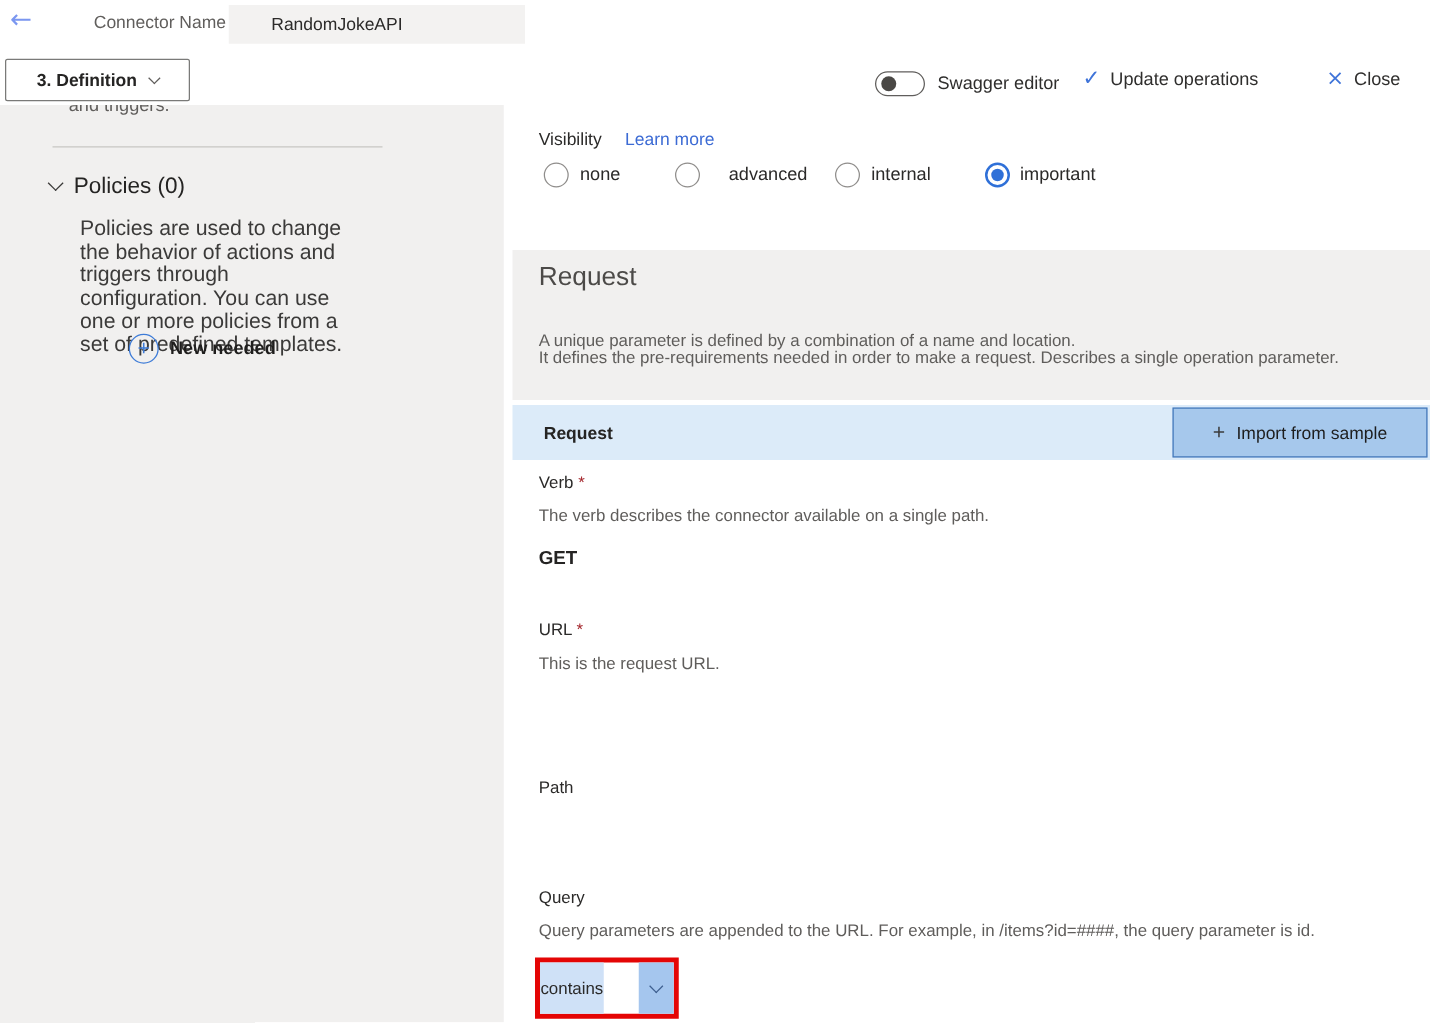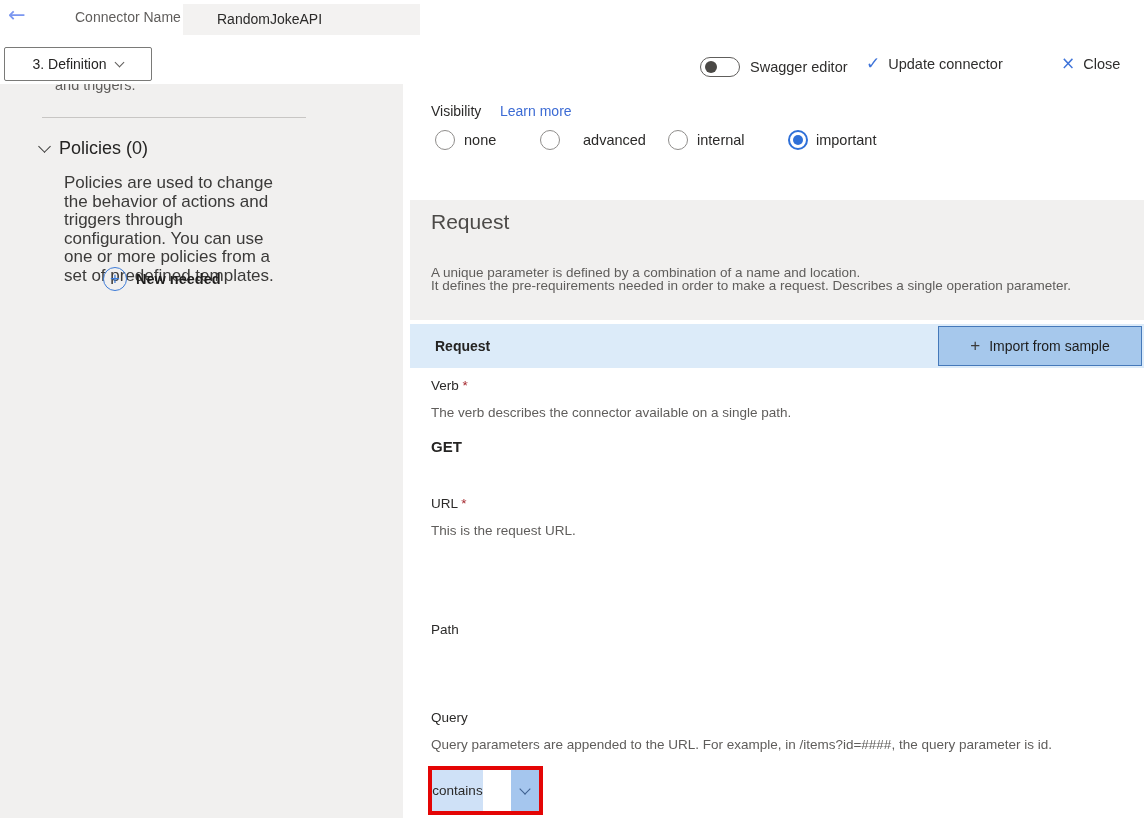--- a/index.html
+++ b/index.html
@@ -11,21 +11,21 @@
   .back-icon { position:absolute; left:8px; top:3px; font-family:"DejaVu Sans",sans-serif;
                font-size:21px; color:#7b97f0; cursor:pointer; }
   .connector-name { position:absolute; left:75px; top:9px; font-size:14px; color:#605e5c; }
   .conn-tab { position:absolute; left:183px; top:4px; width:237px; height:31px; background:#f3f2f1;
               font-size:14px; color:#2b2a29; line-height:31px; padding-left:34px; cursor:pointer; }
 
   
   .definition-btn { position:absolute; left:4px; top:47px; width:148px; height:34px; background:#fff;
                     border:1px solid #7a7a78; border-radius:2px; display:flex; align-items:center;
                     justify-content:center; gap:10px; cursor:pointer; }
-  .definition-btn .lbl { font-size:14px; font-weight:400; color:#252423; }
+  .definition-btn .lbl { font-size:14px; font-weight:700; color:#252423; }
   .chev { display:inline-block; width:7px; height:7px; border-right:1.5px solid currentColor;
           border-bottom:1.5px solid currentColor; transform:rotate(45deg); }
   .definition-btn .chev { color:#5f5d5b; margin-top:-4px; }
 
   .toggle { position:absolute; left:700px; top:57px; width:40px; height:20px; border:1px solid #605e5c;
             border-radius:10px; background:#fff; cursor:pointer; }
   .toggle .knob { position:absolute; left:4px; top:3px; width:12px; height:12px; border-radius:50%;
                   background:#4a4845; }
   .swagger-lbl { position:absolute; left:750px; top:59px; font-size:14.5px; color:#2f2e2d; }
   .update-btn { position:absolute; left:866px; top:53px; display:flex; align-items:center; gap:8px; cursor:pointer; }
@@ -100,21 +100,21 @@
     <span class="chev"></span>
   </div>
 
   <div class="toggle">
     <span class="knob"></span>
   </div>
   <span class="swagger-lbl">Swagger editor</span>
 
   <div class="update-btn">
     <span class="glyph-blue">✓</span>
-    <span class="cmd-lbl">Update connector</span>
+    <span class="cmd-lbl">Update operations</span>
   </div>
   <div class="close-btn">
     <span class="glyph-blue">×</span>
     <span class="cmd-lbl">Close</span>
   </div>
 
   <div class="sidebar">
     <div class="clipped-text">and triggers.</div>
     <div class="side-divider"></div>
     <div class="policies-header">

